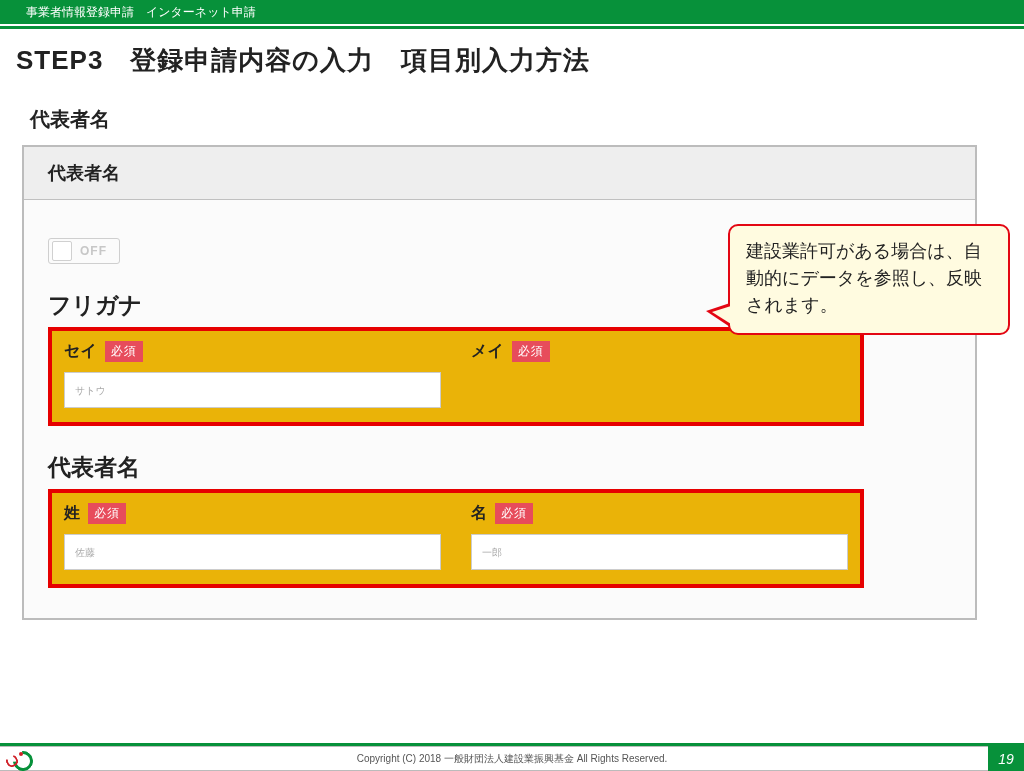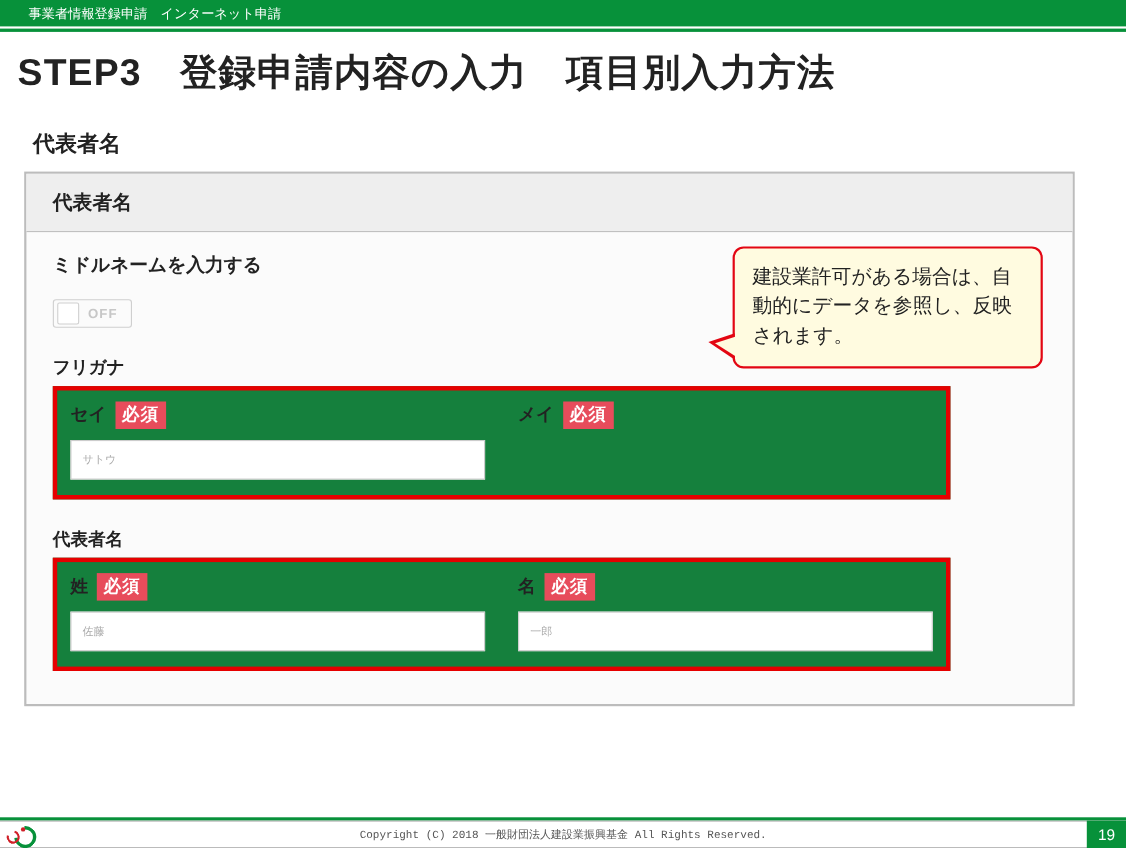--- a/index.html
+++ b/index.html
@@ -47,21 +47,21 @@
     margin-top: 2px;
   }
 
   
   .body-area {
     padding: 14px 2px 0 2px;
     box-sizing: border-box;
   }
 
   .step-title {
-    font-size: 34px;
+    font-size: 26px;
     font-weight: 700;
     letter-spacing: 1px;
     padding-left: 14px;
   }
 
   .section-heading {
     font-size: 20px;
     font-weight: 700;
     margin: 28px 0 12px 28px;
   }
@@ -111,75 +111,75 @@
   }
   .toggle-knob {
     width: 18px;
     height: 18px;
     background: #fff;
     border: 1px solid #d0d0d0;
     border-radius: 2px;
   }
 
   .group-label {
-    font-size: 16px;
+    font-size: 23px;
     font-weight: 700;
     margin-top: 26px;
     margin-bottom: 6px;
   }
 
   .red-frame {
     border: 4px solid #e60000;
     padding: 10px 12px 14px 12px;
     display: flex;
     gap: 30px;
     width: 816px;
     box-sizing: border-box;
-    background: #15803d;
+    background: #eab308;
   }
 
   .field-col {
     flex: 1;
   }
 
   .field-row-label {
     display: flex;
     align-items: center;
     gap: 8px;
     font-size: 16px;
     font-weight: 700;
     margin-bottom: 10px;
   }
   .req-badge {
     display: inline-block;
     background: #e74c5b;
     color: #fff;
-    font-size: 16px;
-    font-weight: 700;
+    font-size: 12px;
+    font-weight: 400;
     padding: 2px 6px;
     letter-spacing: 1px;
   }
 
   input.text-input {
     width: 100%;
     height: 36px;
     box-sizing: border-box;
     border: 1px solid #cccccc;
     padding: 0 10px;
     font-size: 10px;
     color: #888;
     background: #ffffff;
   }
   input.text-input::placeholder { color: #aaaaaa; }
 
   
   .callout {
     position: absolute;
     top: 224px;
-    left: 666px;
+    left: 728px;
     width: 282px;
     box-sizing: border-box;
     background: #fffbe0;
     border: 2px solid #e30613;
     border-radius: 10px;
     padding: 12px 16px 14px 16px;
     font-size: 18px;
     line-height: 1.5;
     color: #222;
   }
@@ -222,34 +222,34 @@
   .footer-content {
     position: absolute;
     left: 0; right: 0; top: 3px; bottom: 0;
     display: flex;
     align-items: center;
     justify-content: center;
     font-size: 10px;
     color: #555;
     border-top: 1px solid #bbb;
     border-bottom: 1px solid #bbb;
-    font-family: Liberation Mono, monospace;
   }
   .page-num {
     position: absolute;
     right: 0;
     top: 3px;
     bottom: 0;
     width: 36px;
     background: #07913a;
     color: #ffffff;
     font-size: 14px;
     display: flex;
     align-items: center;
     justify-content: center;
+    font-style: italic;
   }
 
   
   .mini-logo {
     position: absolute;
     left: 6px;
     top: 4px;
     width: 26px;
     height: 20px;
   }
@@ -291,21 +291,20 @@
   <div class="step-title">STEP3　登録申請内容の入力　項目別入力方法</div>
 
   <div class="section-heading">代表者名</div>
 
   <div class="panel-outer">
 
     <div class="panel-header">代表者名</div>
 
     <div class="panel-body">
 
-      <div class="middle-name-label">ミドルネームを入力する</div>
       <div class="toggle-off">
         <div class="toggle-knob"></div>
         <span>OFF</span>
       </div>
 
       <div class="group-label">フリガナ</div>
       <div class="red-frame">
         <div class="field-col">
           <div class="field-row-label">
             <span>セイ</span>

